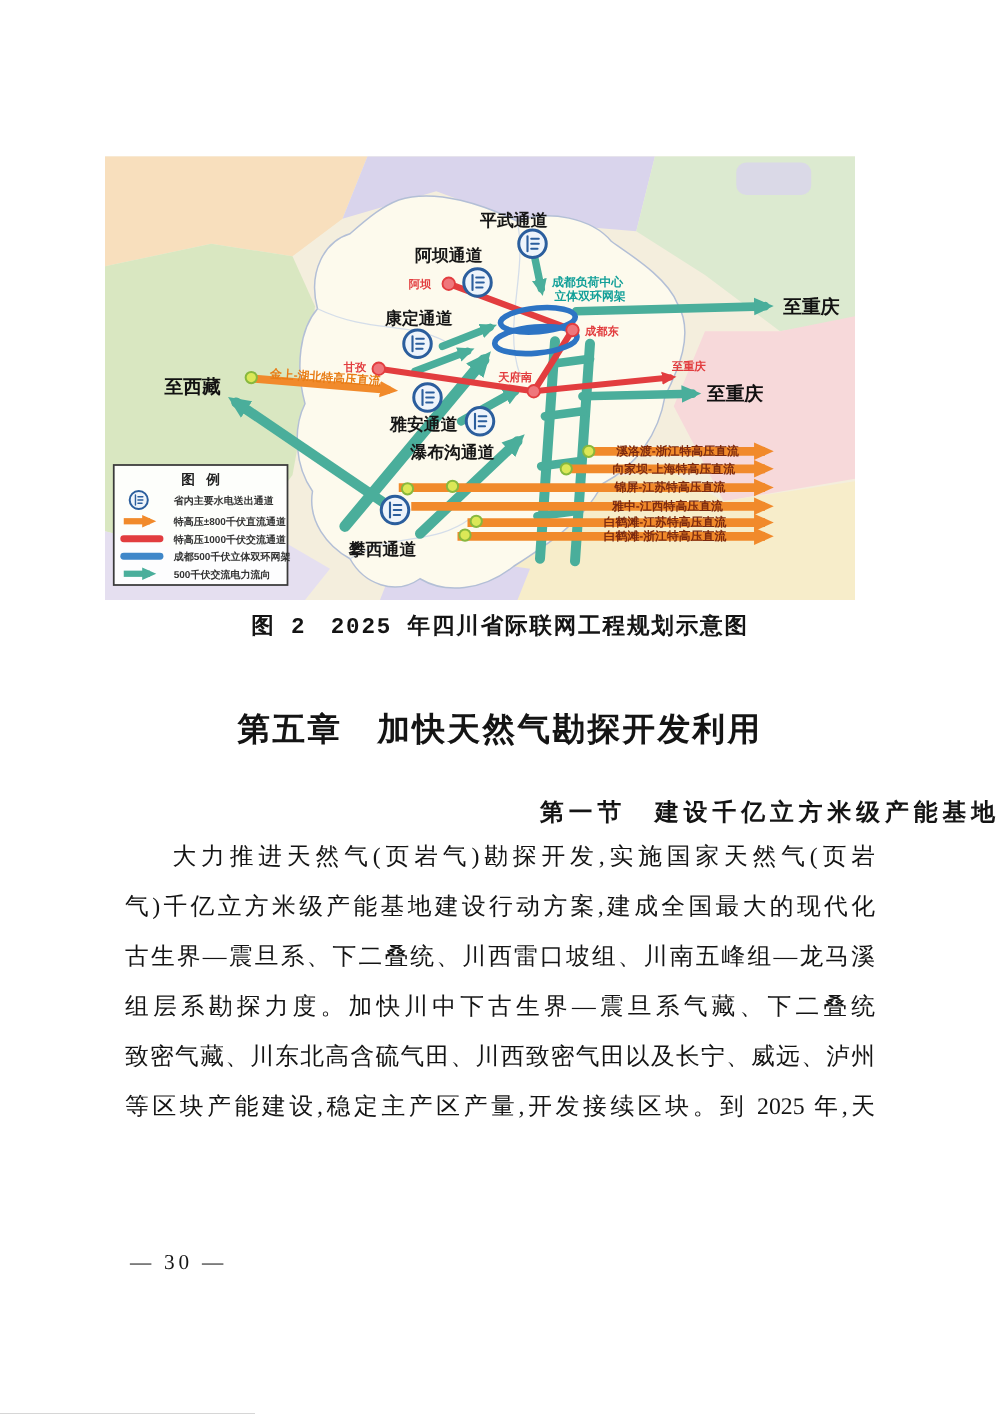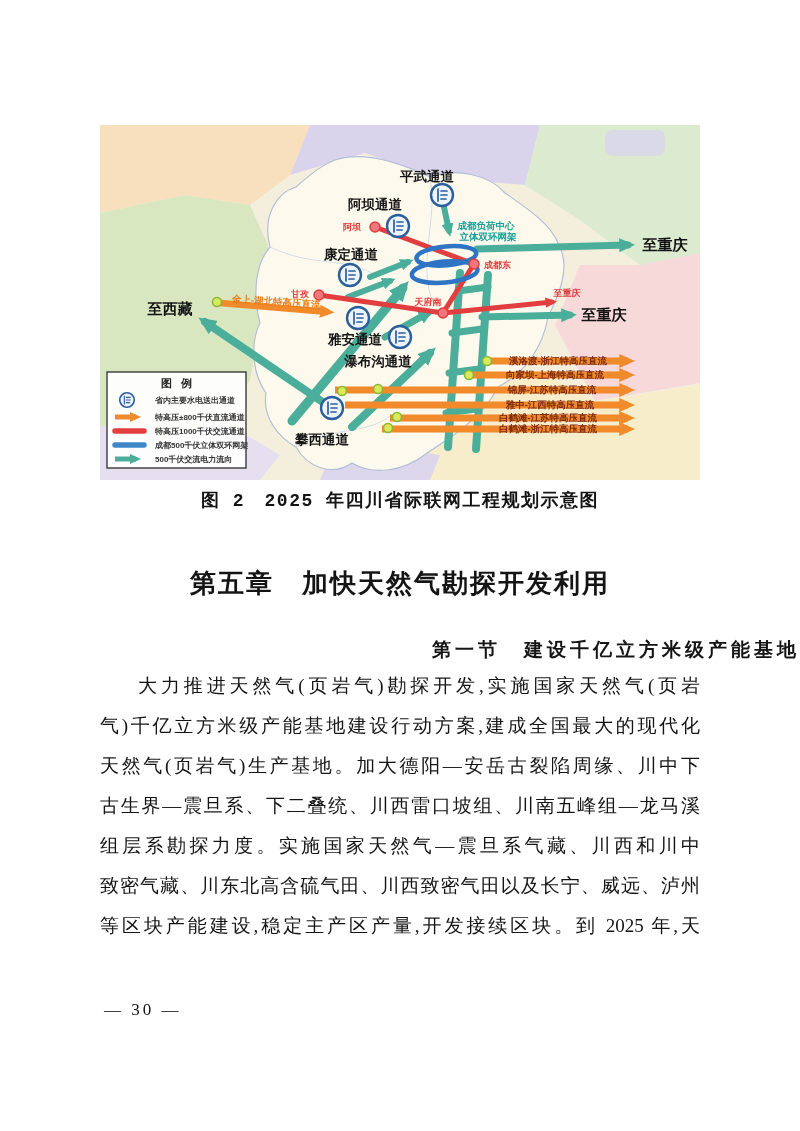--- a/index.html
+++ b/index.html
@@ -1,18 +1,18 @@
 <!DOCTYPE html>
 <html><head>
 <meta charset="utf-8">
 <style>
   html,body{margin:0;padding:0;background:#9a9a9a;}
   .page{position:relative;width:800px;height:1131px;margin:0 auto;background:#ffffff;
         font-family:"Liberation Serif","DejaVu Serif",serif;color:#141414;overflow:hidden;}
-  .map-fig{position:absolute;left:100px;top:125px;width:600px;height:266px;margin:0;}
+  .map-fig{position:absolute;left:84px;top:125px;width:600px;height:266px;margin:0;}
   .map-fig svg{display:block;}
   .caption{position:absolute;left:0;right:0;top:488px;text-align:center;
            font-weight:bold;font-size:18px;letter-spacing:1.5px;font-family:Liberation Mono, monospace;}
   .chapter{position:absolute;left:0;right:0;top:566px;margin:0;text-align:center;
            font-family:"Liberation Sans","DejaVu Sans",sans-serif;
            font-weight:bold;font-size:26px;letter-spacing:2px;}
   .section{position:absolute;left:0;right:0;top:637px;margin:0;text-align:right;
            font-weight:bold;font-size:19px;letter-spacing:4px;}
   .body-text{position:absolute;left:100px;top:666px;width:600px;
              font-size:19px;line-height:40px;}
@@ -193,22 +193,21 @@
 
   <div class="caption">图 2　2025 年四川省际联网工程规划示意图</div>
 
   <h1 class="chapter">第五章　加快天然气勘探开发利用</h1>
 
   <h2 class="section">第一节　建设千亿立方米级产能基地</h2>
 
   <div class="body-text">
     <div class="body-line first">大力推进天然气(页岩气)勘探开发,实施国家天然气(页岩</div>
     <div class="body-line">气)千亿立方米级产能基地建设行动方案,建成全国最大的现代化</div>
-    <div class="body-line">天然气(页岩气)生产基地。加大德阳—安岳古裂陷周缘、川中下</div>
     <div class="body-line">古生界—震旦系、下二叠统、川西雷口坡组、川南五峰组—龙马溪</div>
-    <div class="body-line">组层系勘探力度。实施国家天然气—震旦系气藏、川西和川中</div>
+    <div class="body-line">组层系勘探力度。加快川中下古生界—震旦系气藏、下二叠统</div>
     <div class="body-line">致密气藏、川东北高含硫气田、川西致密气田以及长宁、威远、泸州</div>
     <div class="body-line">等区块产能建设,稳定主产区产量,开发接续区块。到 2025 年,天</div>
   </div>
 
   <div class="page-num">— 30 —</div>
 
 </div>
 
 </body></html>

